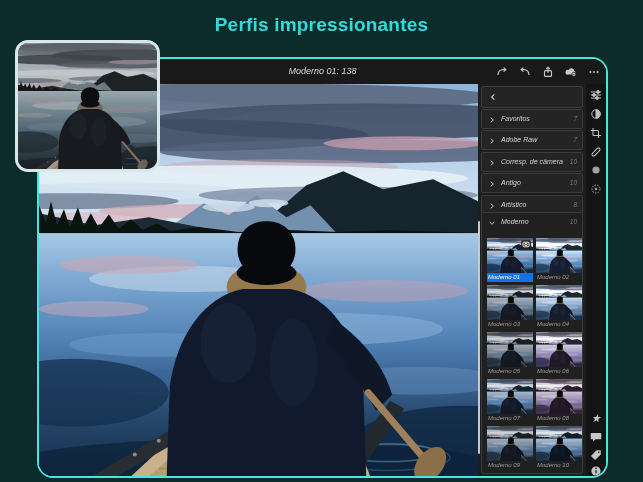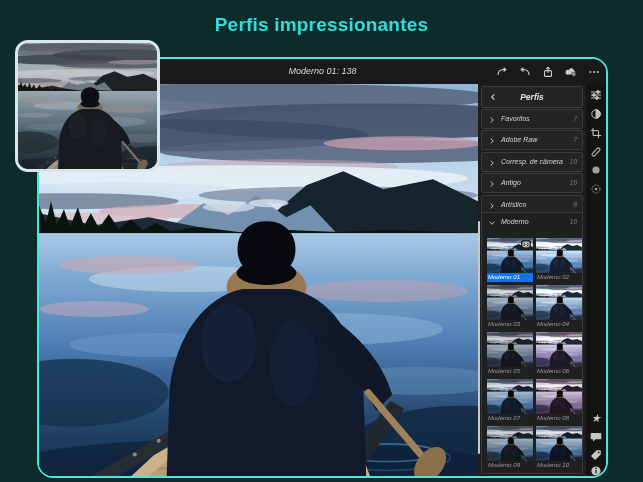--- a/index.html
+++ b/index.html
@@ -243,21 +243,20 @@
       </svg>
   </div>
 
   <div class="panel">
     <div class="scrollbar"></div>
 
     <div class="panel-header">
       <svg class="chev" viewBox="0 0 12 12" fill="none" stroke="#CFCFCF" stroke-width="1.6">
           <path d="M8,2 L4,6 L8,10"></path>
         </svg>
-      <div class="ph-title">Perfis</div>
     </div>
 
     <div class="cat-row r0">
       <svg class="chev" viewBox="0 0 12 12" fill="none" stroke="#BDBDBD" stroke-width="1.5">
           <path d="M4,2.5 L8,6 L4,9.5"></path>
         </svg>
       <span class="cat-label">Favoritos</span>
       <span class="cat-count">7</span>
     </div>
     <div class="cat-row r1">

